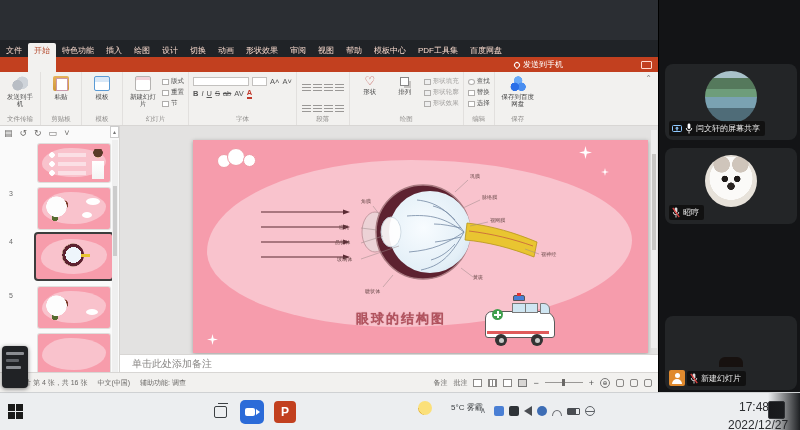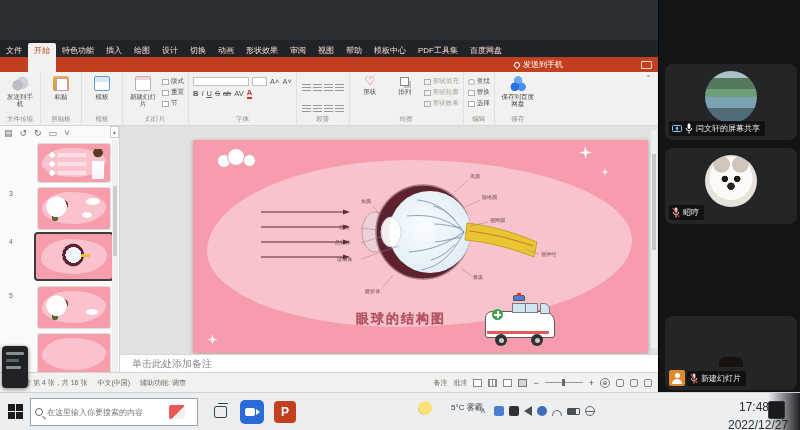--- a/index.html
+++ b/index.html
@@ -574,25 +574,20 @@
             <line x1="4" y1="9" x2="4" y2="11.5" stroke="#ddd"></line>
             <line x1="0.5" y1="1" x2="7.5" y2="11" stroke="#e04040" stroke-width="1.4"></line>
           </svg>
         <span>新建幻灯片</span>
       </div>
     </div>
   </div>
 
   <div class="a taskbar">
     <i class="start"></i>
-    <div class="search">
-      <i class="mag"></i>
-      <input type="text" placeholder="在这里输入你要搜索的内容" style="">
-      <i class="promo"></i>
-    </div>
     <i class="tv"></i>
     <i class="appblue"></i>
     <div class="appppt">P</div>
     <div class="weather">
       <i class="moon"></i>
       <div class="wtxt">
         <span>5°C</span>
         <span>雾霾</span>
       </div>
     </div>

